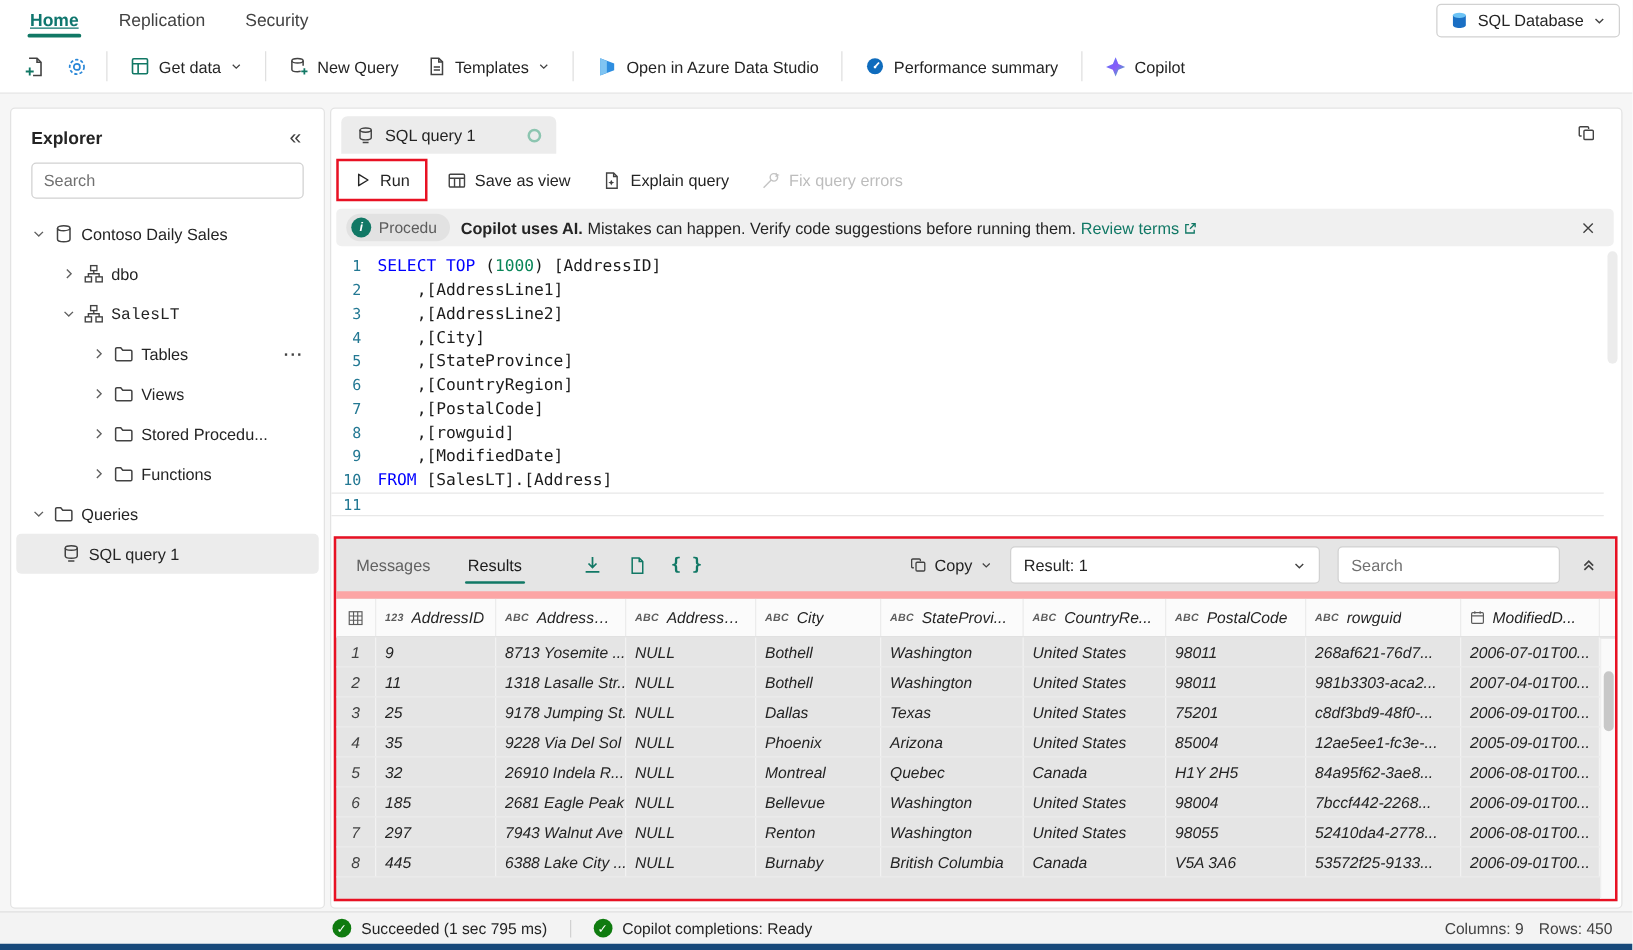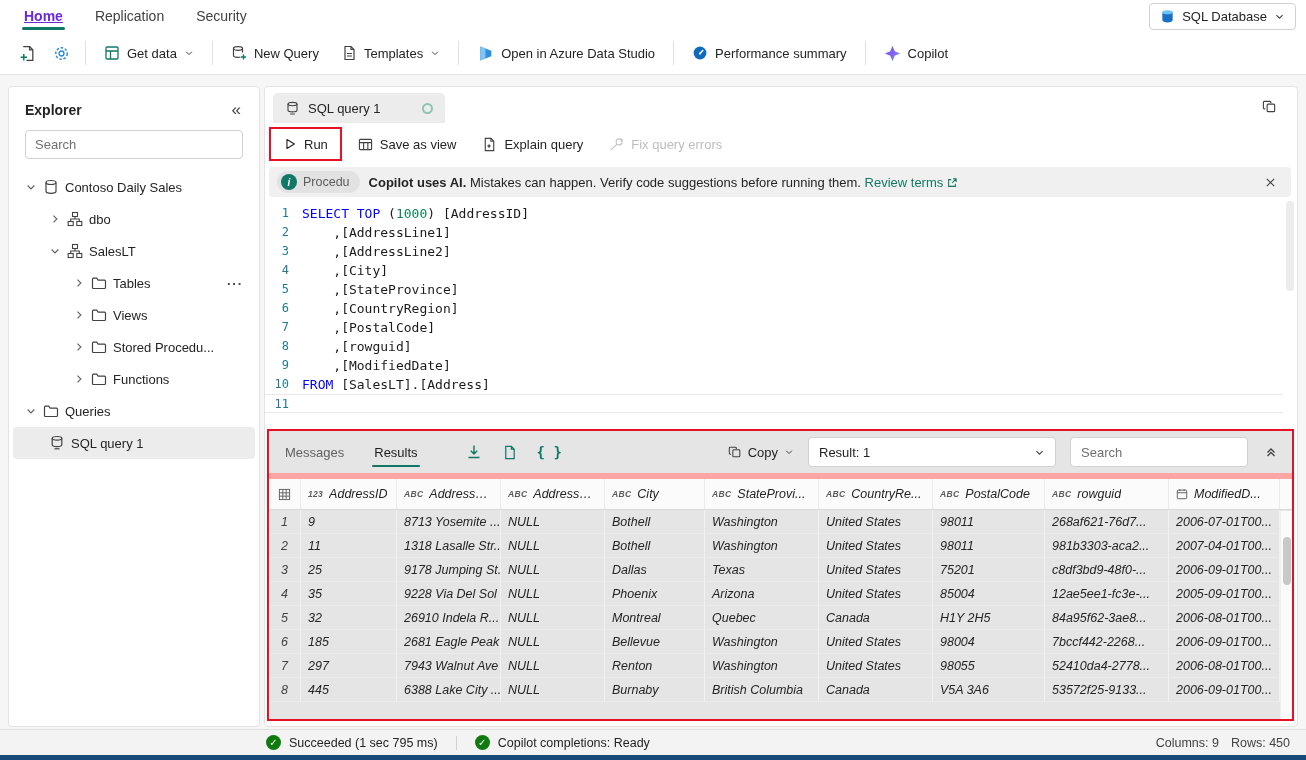--- a/index.html
+++ b/index.html
@@ -7,21 +7,21 @@
   body{font-family:"Liberation Sans",sans-serif;font-size:13px;color:#242424;background:#f6f6f6;position:relative;overflow:hidden;}
   button{font-family:inherit;font-size:inherit;color:inherit;background:none;border:none;cursor:pointer;}
   input{font-family:inherit;font-size:13px;border:none;outline:none;background:transparent;width:100%;color:#242424;}
   input::placeholder{color:#707070;}
   svg{display:block;}
   .icon{display:inline-flex;align-items:center;justify-content:center;flex:none;}
 
   
   .topnav{position:absolute;top:0;left:0;right:0;height:32px;background:#fff;display:flex;align-items:center;padding:0 8px;}
   .topnav-tab{padding:0 16px;height:32px;display:flex;align-items:center;font-size:14px;color:#424242;position:relative;}
-  .topnav-tab.active{font-weight:700;color:#6d28d9;text-decoration:underline;}
+  .topnav-tab.active{font-weight:700;color:#0f766e;text-decoration:underline;}
   .topnav-tab.active::after{content:"";position:absolute;left:14px;right:14px;bottom:2px;height:3px;background:#117865;border-radius:2px;}
   .db-select{margin-left:auto;margin-right:2px;display:flex;align-items:center;gap:7px;border:1px solid #d1d1d1;border-radius:4px;background:#fff;height:27px;padding:0 10px;font-size:13px;}
 
   
   .ribbon{position:absolute;top:32px;left:0;right:0;height:43px;background:#fff;border-bottom:1px solid #e3e3e3;display:flex;align-items:center;padding:0 10px;}
   .icon-btn{display:flex;align-items:center;justify-content:center;width:34px;height:32px;border-radius:4px;}
   .ribbon-btn{display:flex;align-items:center;gap:7px;padding:0 11px;height:32px;border-radius:4px;font-size:13px;color:#242424;}
   .ribbon-divider{width:1px;height:24px;background:#e0e0e0;margin:0 7px;}
 
   
@@ -254,21 +254,21 @@
           <span class="icon">
             <svg width="16" height="16" viewBox="0 0 16 16" fill="none" stroke="#424242" stroke-width="1.1">
               <rect x="5.5" y="1.5" width="5" height="4"></rect>
               <rect x="1.2" y="10.5" width="5" height="4"></rect>
               <rect x="9.8" y="10.5" width="5" height="4"></rect>
               <path d="M8 5.5 V8 M3.7 10.5 V8 H12.3 V10.5"></path>
             </svg>
           </span>
           <span class="tree-label">dbo</span>
         </div>
-        <div class="tree-row" style="padding-left: 36px;">
+        <div class="tree-row" style="padding-left: 36px; font-family: Liberation Mono, monospace;">
           <span class="icon">
             <svg width="12" height="12" viewBox="0 0 16 16" fill="none" stroke="#616161" stroke-width="1.5">
               <path d="M3.5 6 L8 10.5 L12.5 6"></path>
             </svg>
           </span>
           <span class="icon">
             <svg width="16" height="16" viewBox="0 0 16 16" fill="none" stroke="#424242" stroke-width="1.1">
               <rect x="5.5" y="1.5" width="5" height="4"></rect>
               <rect x="1.2" y="10.5" width="5" height="4"></rect>
               <rect x="9.8" y="10.5" width="5" height="4"></rect>

